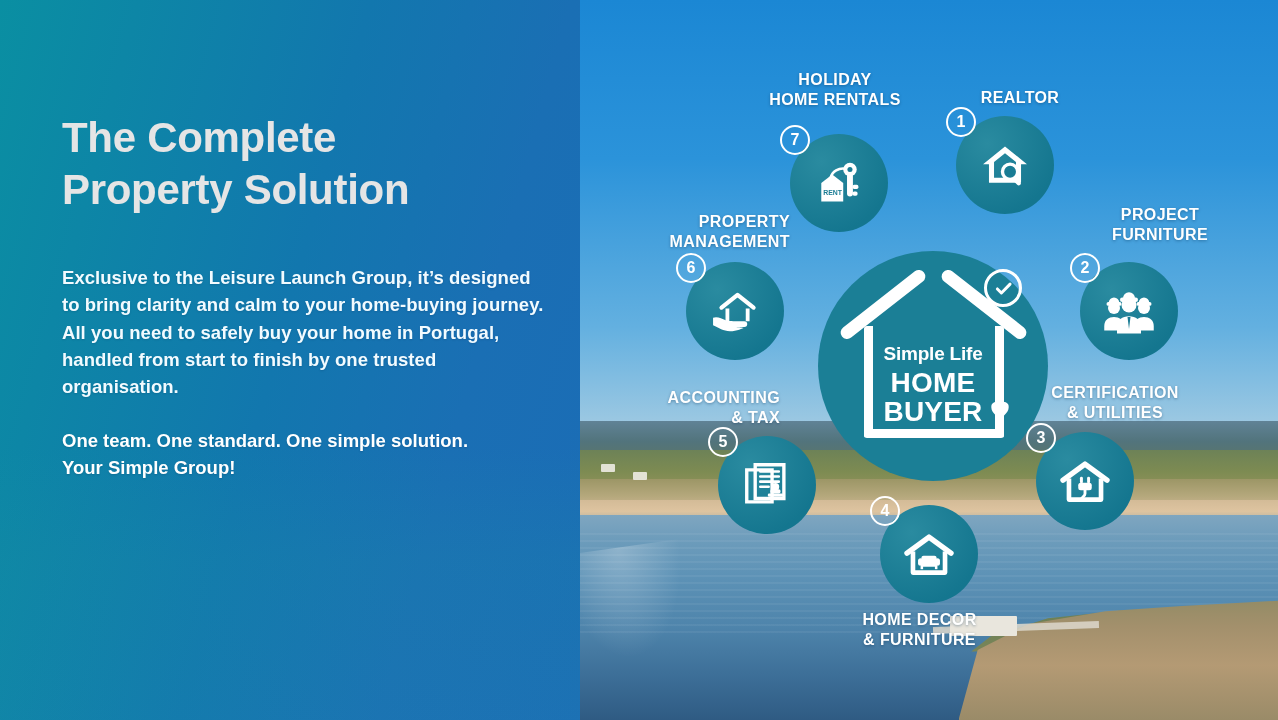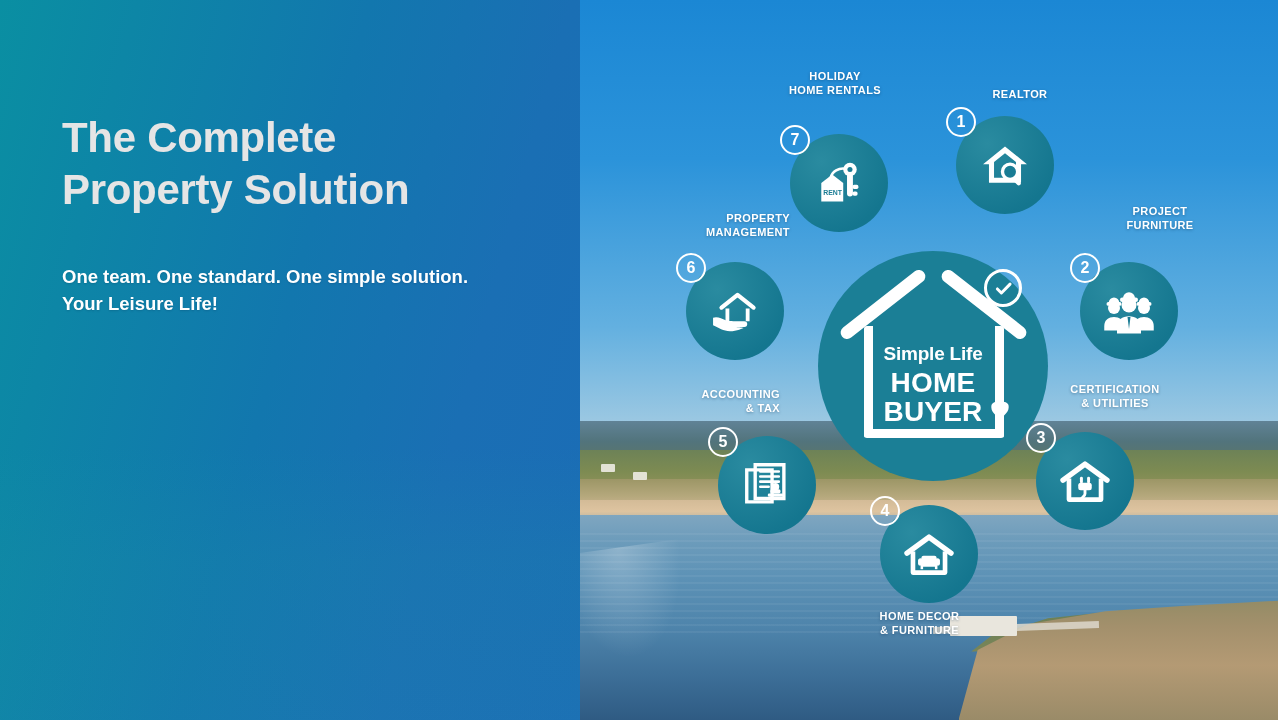--- a/index.html
+++ b/index.html
@@ -137,21 +137,21 @@
     background:radial-gradient(circle at 32% 28%,#2a8ba0,#14768f 75%);
     display:flex; align-items:center; justify-content:center; }
   .node svg { width:54px; height:54px; display:block; }
   .badge {
     position:absolute; left:-10px; top:-9px; width:30px; height:30px;
     border:2.4px solid #ffffff; border-radius:50%;
     display:flex; align-items:center; justify-content:center;
     font-size:16px; font-weight:bold; color:#ffffff; line-height:1;
   }
   .node-label {
-    position:absolute; font-size:11px; font-weight:bold; color:#ffffff;
+    position:absolute; font-size:16px; font-weight:bold; color:#ffffff;
     line-height:1.24; letter-spacing:.4px; white-space:pre-line;
     text-shadow:0 1px 3px rgba(0,45,80,.4);
   }
 
   
   .n1 { left:376px; top:116px; }           
   .lbl1 { left:380px; top:88px; width:120px; text-align:center; }
   .n2 { left:500px; top:262px; }           
   .lbl2 { left:495px; top:205px; width:170px; text-align:center; }
   .n3 { left:456px; top:432px; }           
@@ -192,23 +192,24 @@
 
   <div class="left-panel"></div>
 
   <div class="left-content">
     <h1 class="headline">
       <span>The Complete</span>
       <span class="l2">Property Solution</span>
     </h1>
 
     <div class="body-block">
+      <p class="para last">Exclusive to the Leisure Launch Group, it’s designed to bring clarity and calm to your home-buying journey. All you need to safely buy your home in Portugal, handled from start to finish by one trusted organisation.</p>
       <p class="closing">
         <span>One team. One standard. One simple solution.</span>
-        <span class="c2">Your Leisure Life!</span>
+        <span class="c2">Your Simple Group!</span>
       </p>
     </div>
   </div>
 
   <div class="diagram">
 
     <div class="hub">
       <div class="hub-inner">
         <div class="house-outline"></div>
         <div class="roof-l"></div>

